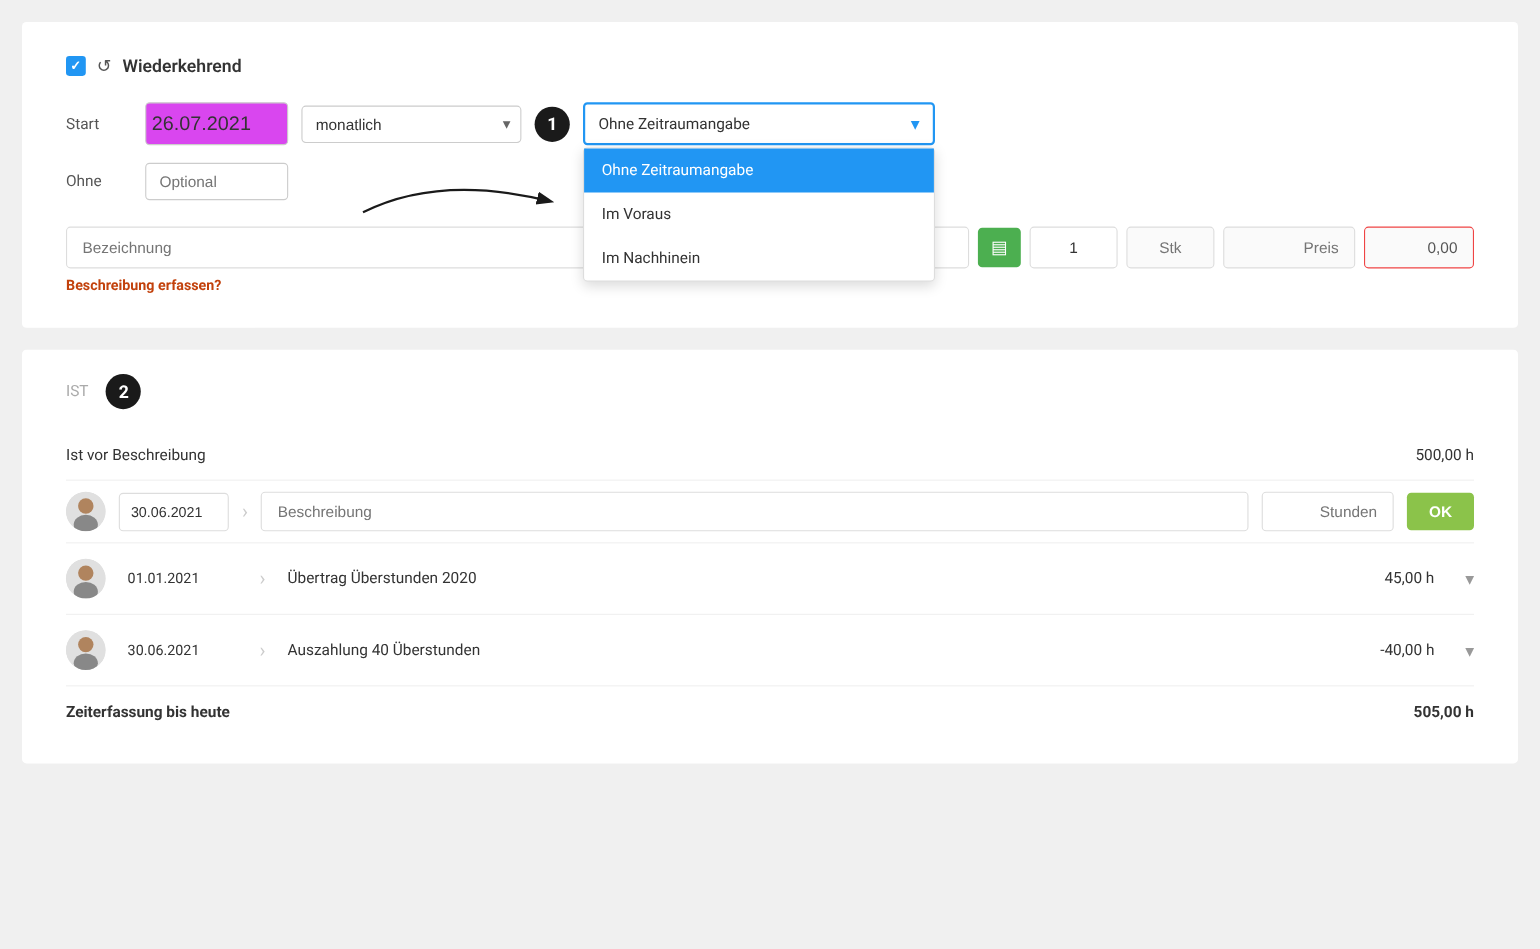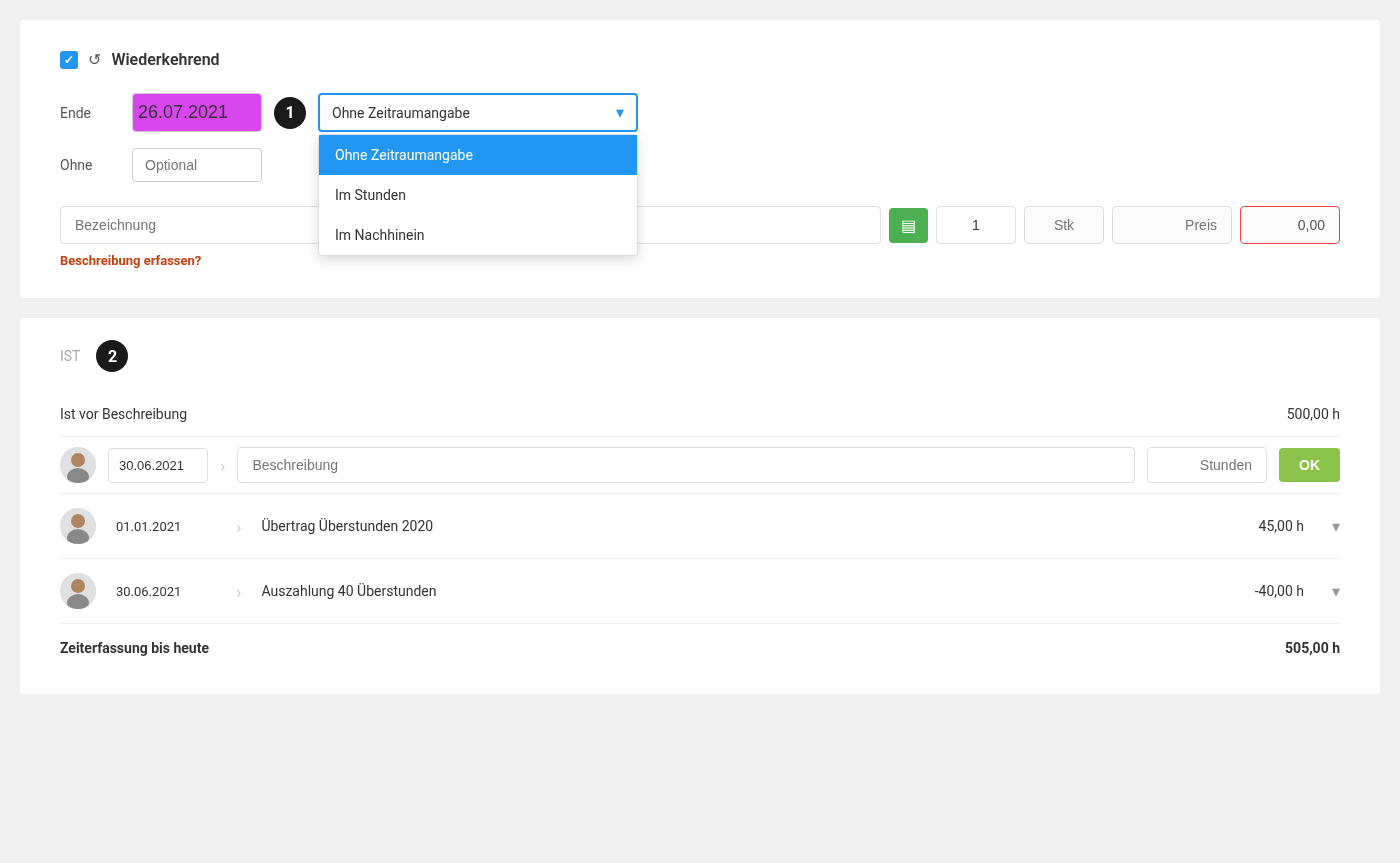--- a/index.html
+++ b/index.html
@@ -382,33 +382,40 @@
 
     
     <div class="wiederkehrend-row">
       <div class="checkbox-blue"></div>
       <span class="history-icon">↺</span>
       <span class="wiederkehrend-label">Wiederkehrend</span>
     </div>
 
     
     <div class="form-row">
-      <span class="form-label">Ende</span>
+      <span class="form-label">Start</span>
       <input class="date-input" type="text" value="26.07.2021" style="">
+      <div class="select-wrapper">
+        <select>
+          <option>monatlich</option>
+          <option>wöchentlich</option>
+          <option>jährlich</option>
+        </select>
+      </div>
 
       <div class="step-badge">1</div>
 
       <div class="dropdown-container">
         <div class="dropdown-trigger">
           <span>Ohne Zeitraumangabe</span>
           <span class="chevron">▾</span>
         </div>
         <div class="dropdown-menu">
           <div class="dropdown-item selected">Ohne Zeitraumangabe</div>
-          <div class="dropdown-item">Im Stunden</div>
+          <div class="dropdown-item">Im Voraus</div>
           <div class="dropdown-item">Im Nachhinein</div>
         </div>
       </div>
     </div>
 
     
     <div class="form-row" style="position:relative;">
       <span class="form-label">Ohne</span>
       <input class="optional-input" type="text" placeholder="Optional" style="">
 

